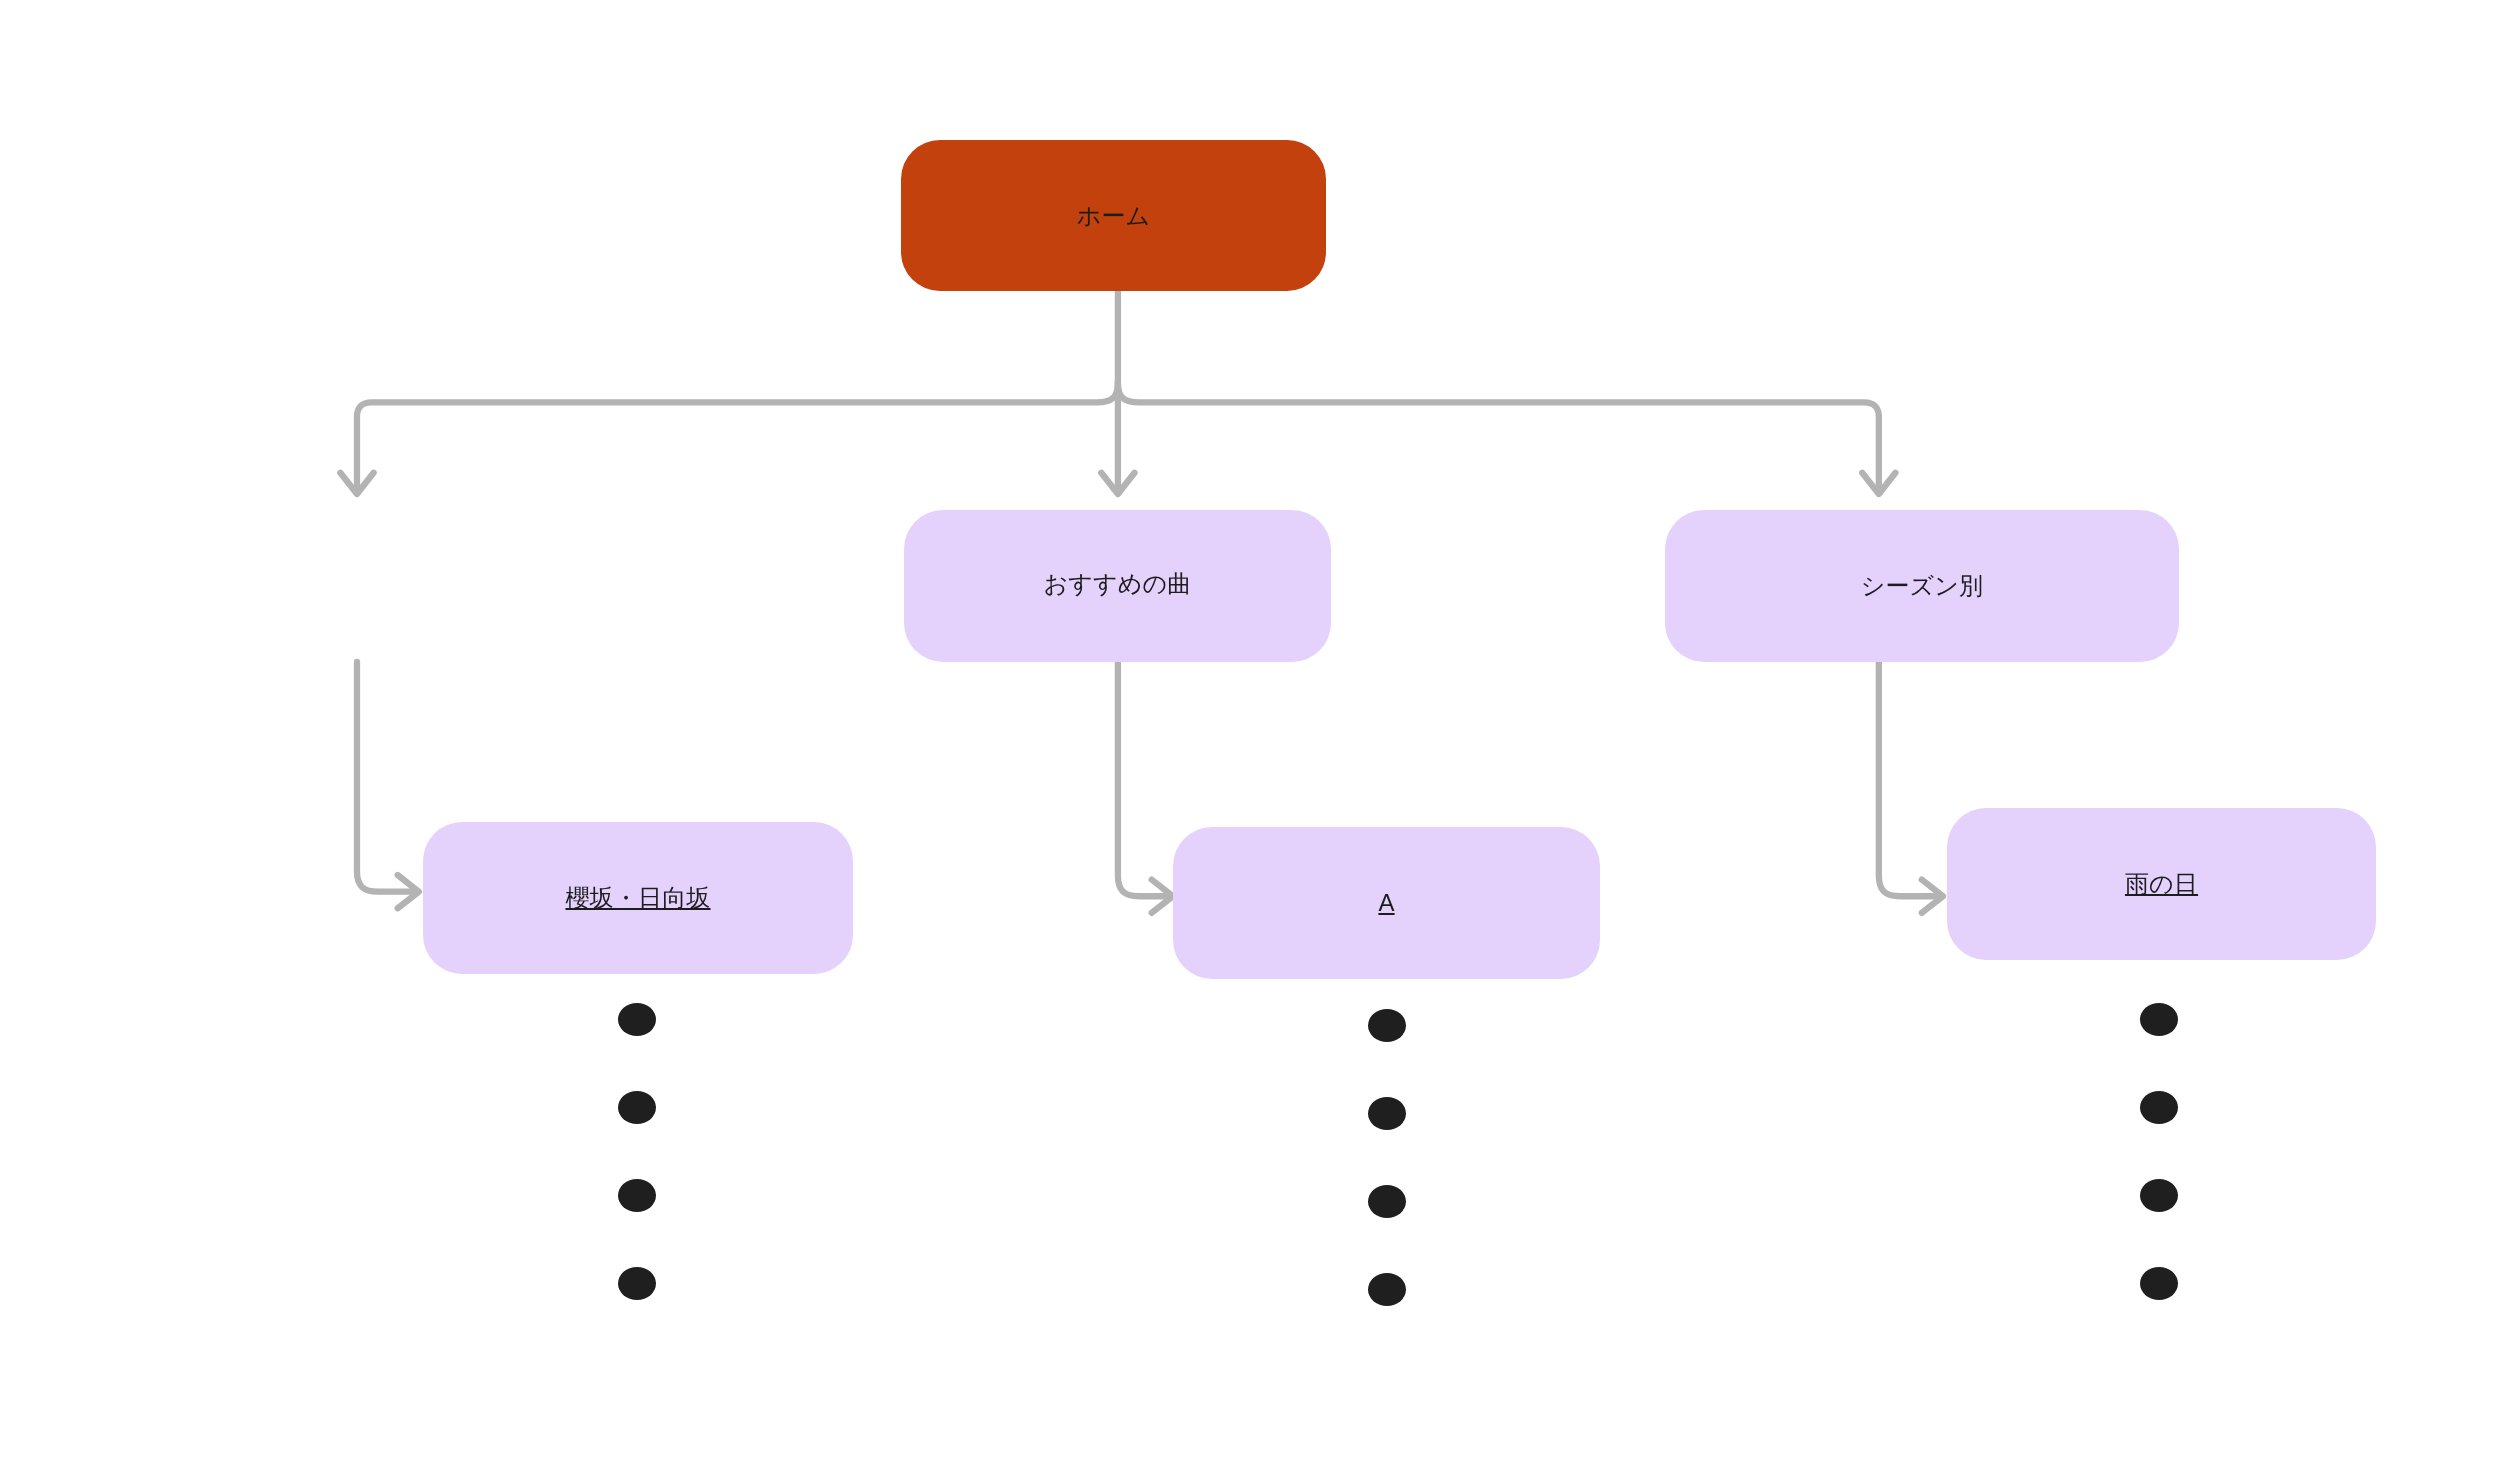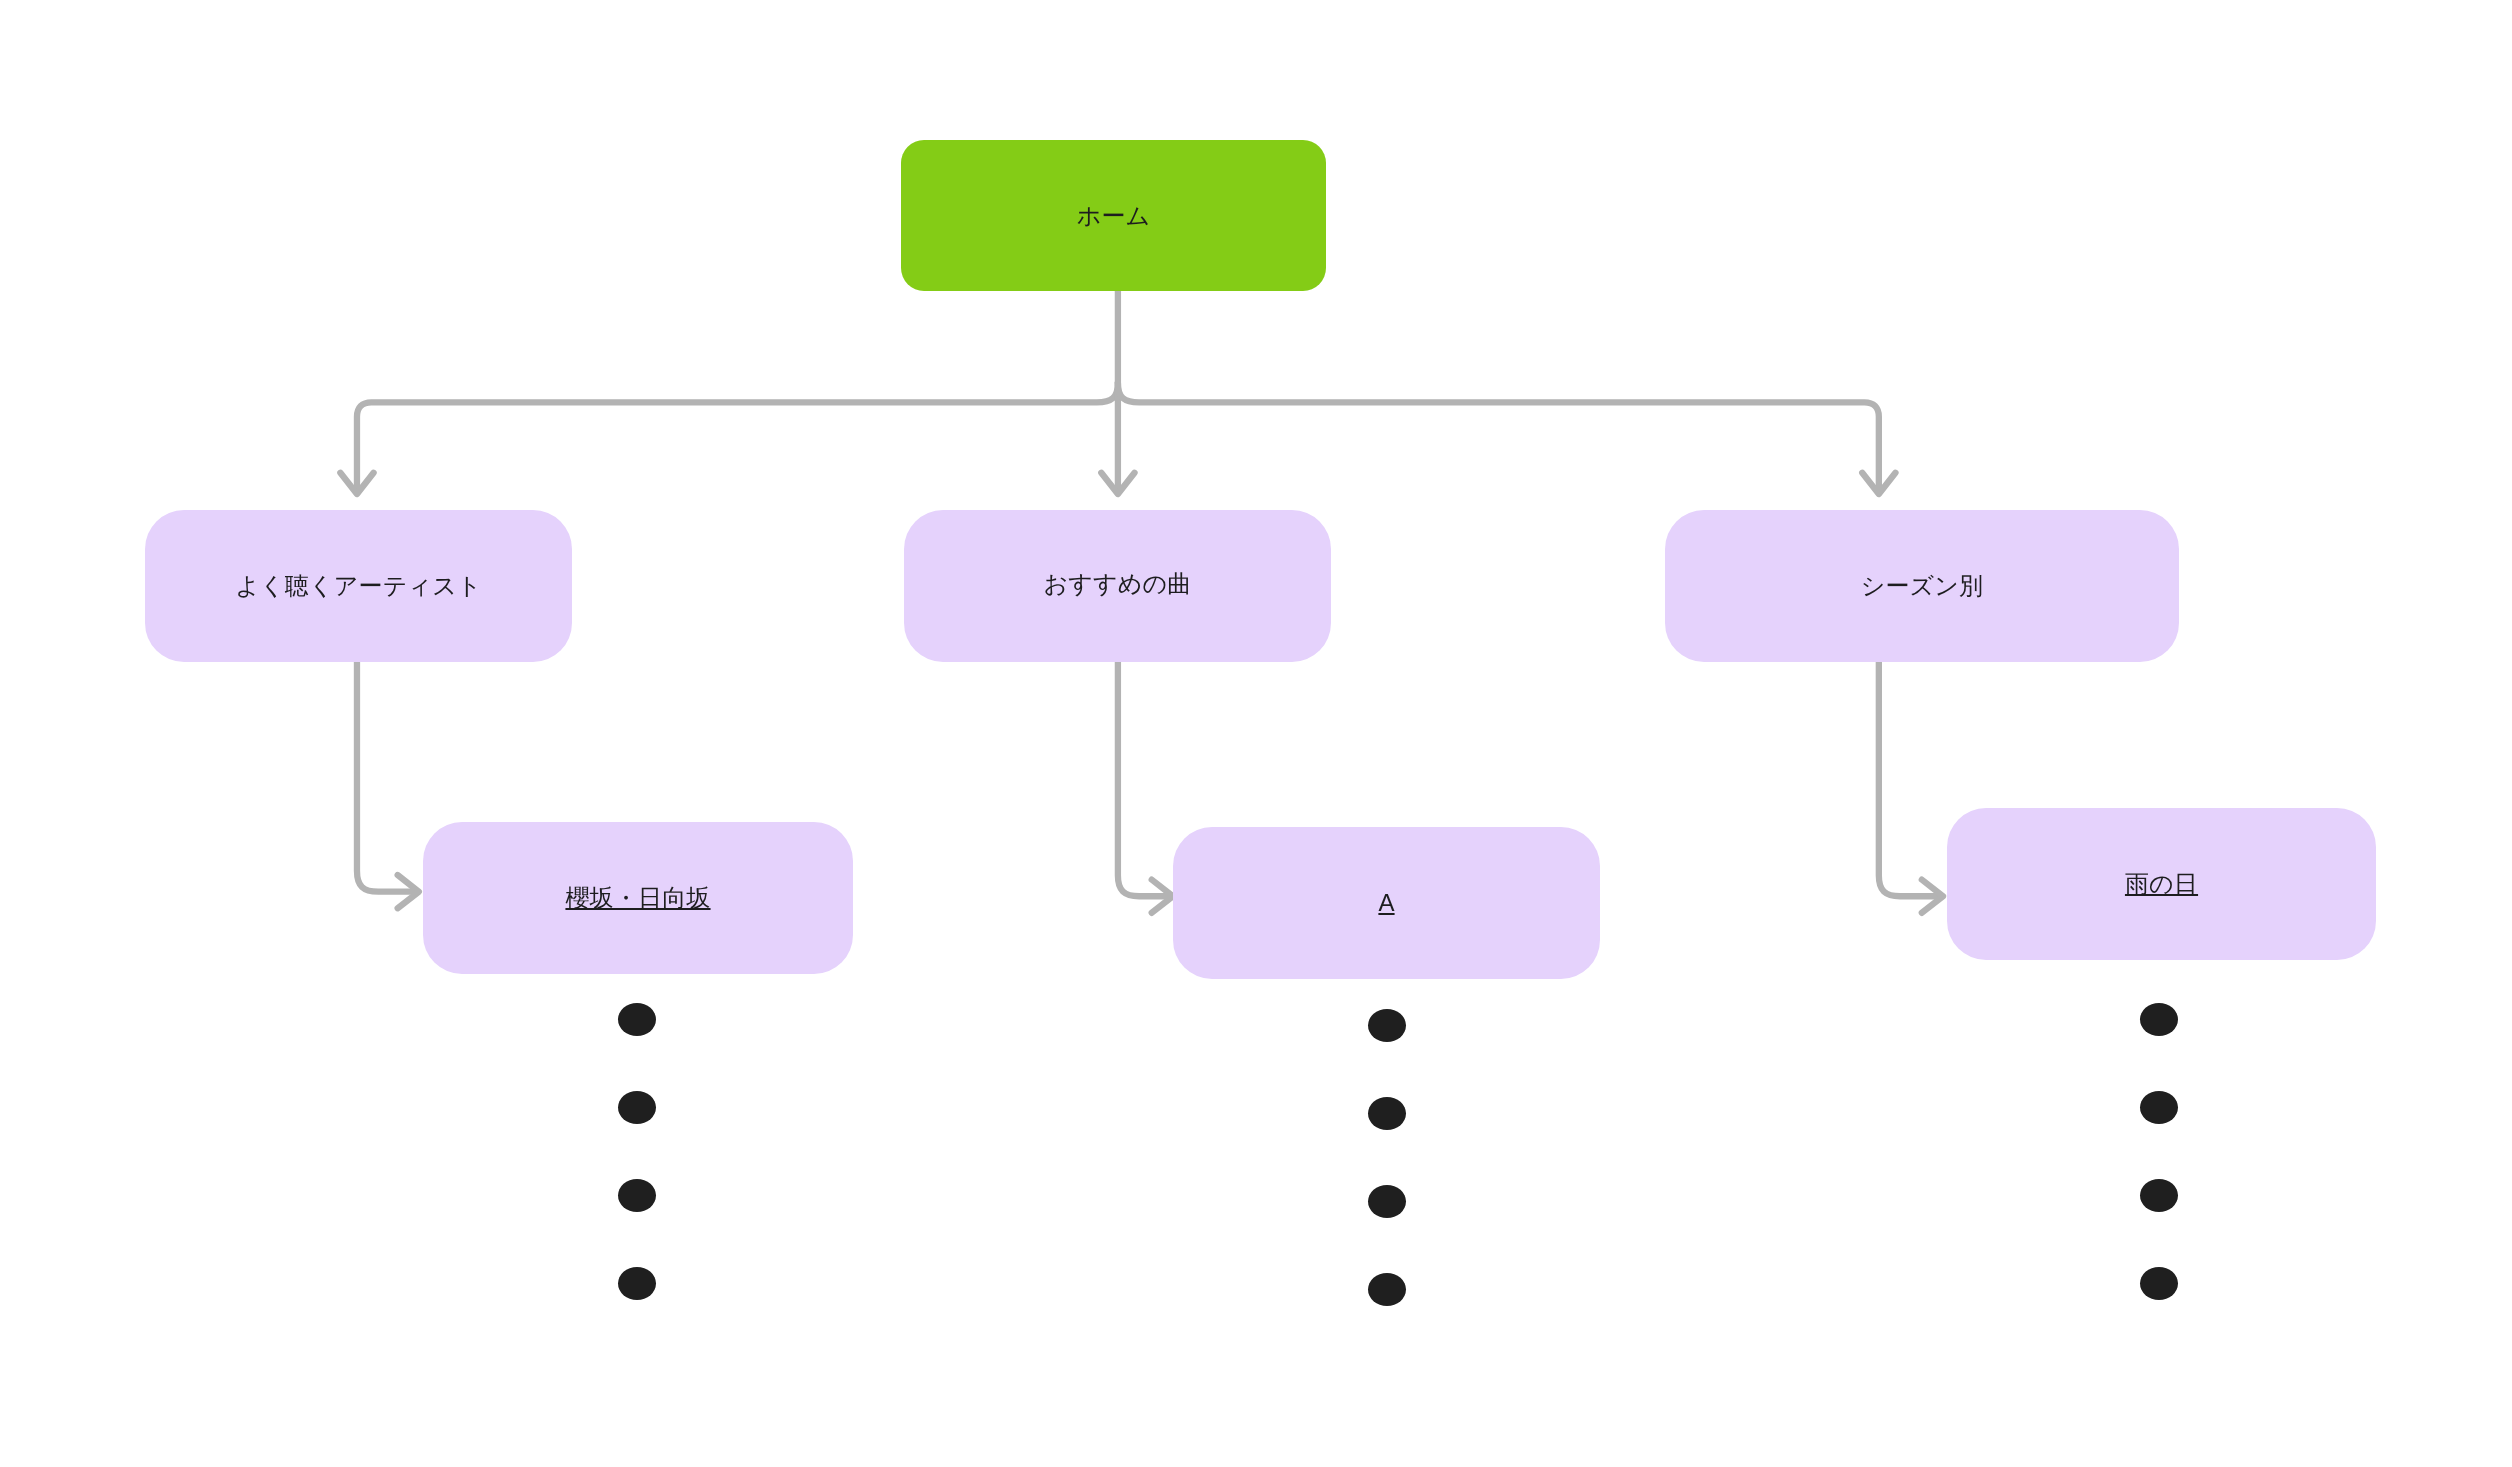--- a/index.html
+++ b/index.html
@@ -33,21 +33,21 @@
     justify-content: center;
     box-sizing: border-box;
     background: #E2CFFB;
     border-radius: 39px;
     color: #1d1d1f;
     text-align: center;
     line-height: 1.25;
     white-space: nowrap;
     letter-spacing: 0.02em;
   }
-  .node.root     { background: #84cc16; border-radius: 23px; }
+  .node.root     { background: #c2410c; }
   .node.level2   { background: #E5D2FC; }
   .node.level3   { background: #E5D2FC; text-decoration: underline; }
   .node-label {
     font-size: 24px;
     font-weight: 400;
     color: #1d1d1f;
   }
   .dot-column {
     position: absolute;
     display: flex;
@@ -94,23 +94,20 @@
 
       <path d="M 3279 1155 L 3279 1528 C 3279 1554, 3290 1564, 3316 1564 L 3384 1564"></path>
       <path d="M 3354 1535 L 3391 1564 L 3354 1593"></path>
     </g>
   </svg>
 
   <div class="node root" style="left:901px; top:140px; width:425px; height:151px;">
     <span class="node-label">ホーム</span>
   </div>
 
-  <div class="node level2" style="left:145px; top:510px; width:427px; height:152px;">
-    <span class="node-label">よく聴くアーティスト</span>
-  </div>
 
   <div class="node level2" style="left:904px; top:510px; width:427px; height:152px;font-family:Liberation Mono, monospace;">
     <span class="node-label">おすすめの曲</span>
   </div>
 
   <div class="node level2" style="left:1665px; top:510px; width:514px; height:152px;">
     <span class="node-label">シーズン別</span>
   </div>
 
   <div class="node level3" style="left:423px; top:822px; width:430px; height:152px;">

